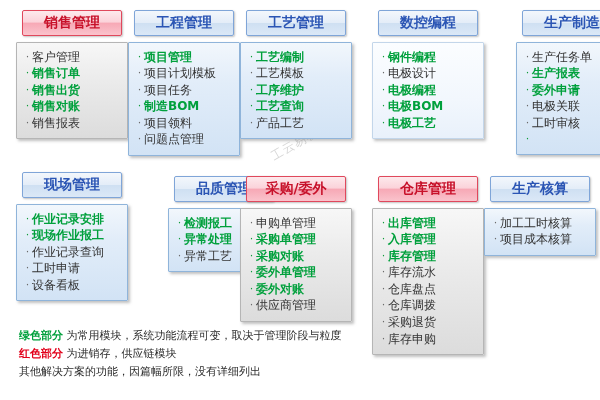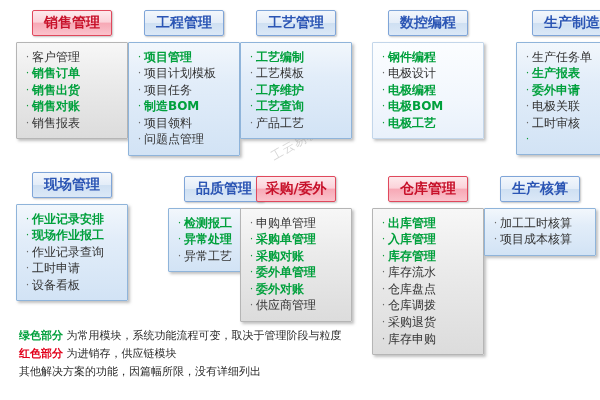--- a/index.html
+++ b/index.html
@@ -38,21 +38,21 @@
   }
 
   .module {
     position: absolute;
     width: 112px;
   }
 
   
   .mod-header {
     box-sizing: border-box;
-    width: 80px;
+    width: 100px;
     margin: 0 auto;
     text-align: center;
     padding: 4px 2px 5px 2px;
     font-size: 14px;
     font-weight: bold;
     line-height: 1.05;
     border-radius: 2px;
     letter-spacing: 0px;
     box-shadow: 1px 1px 2px rgba(120,120,120,.45);
   }

